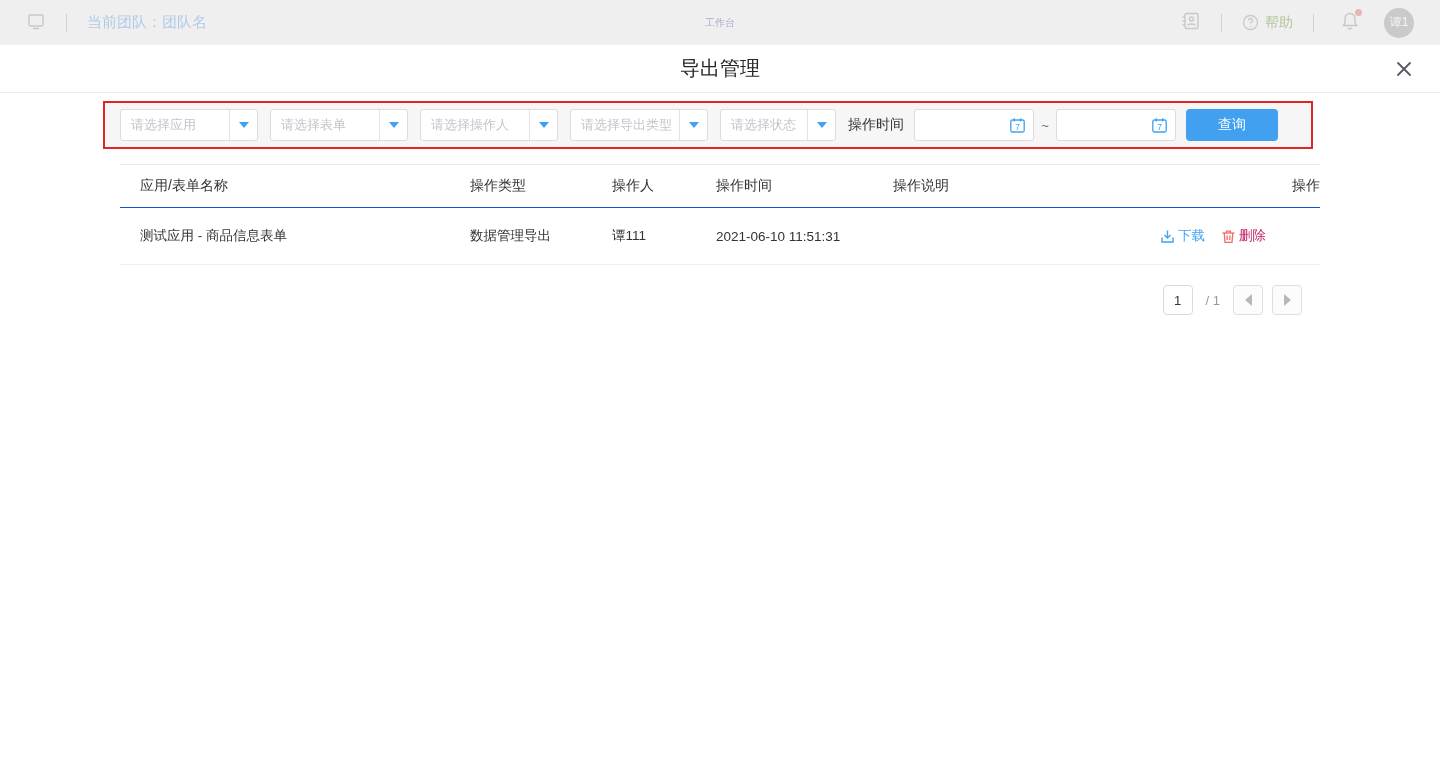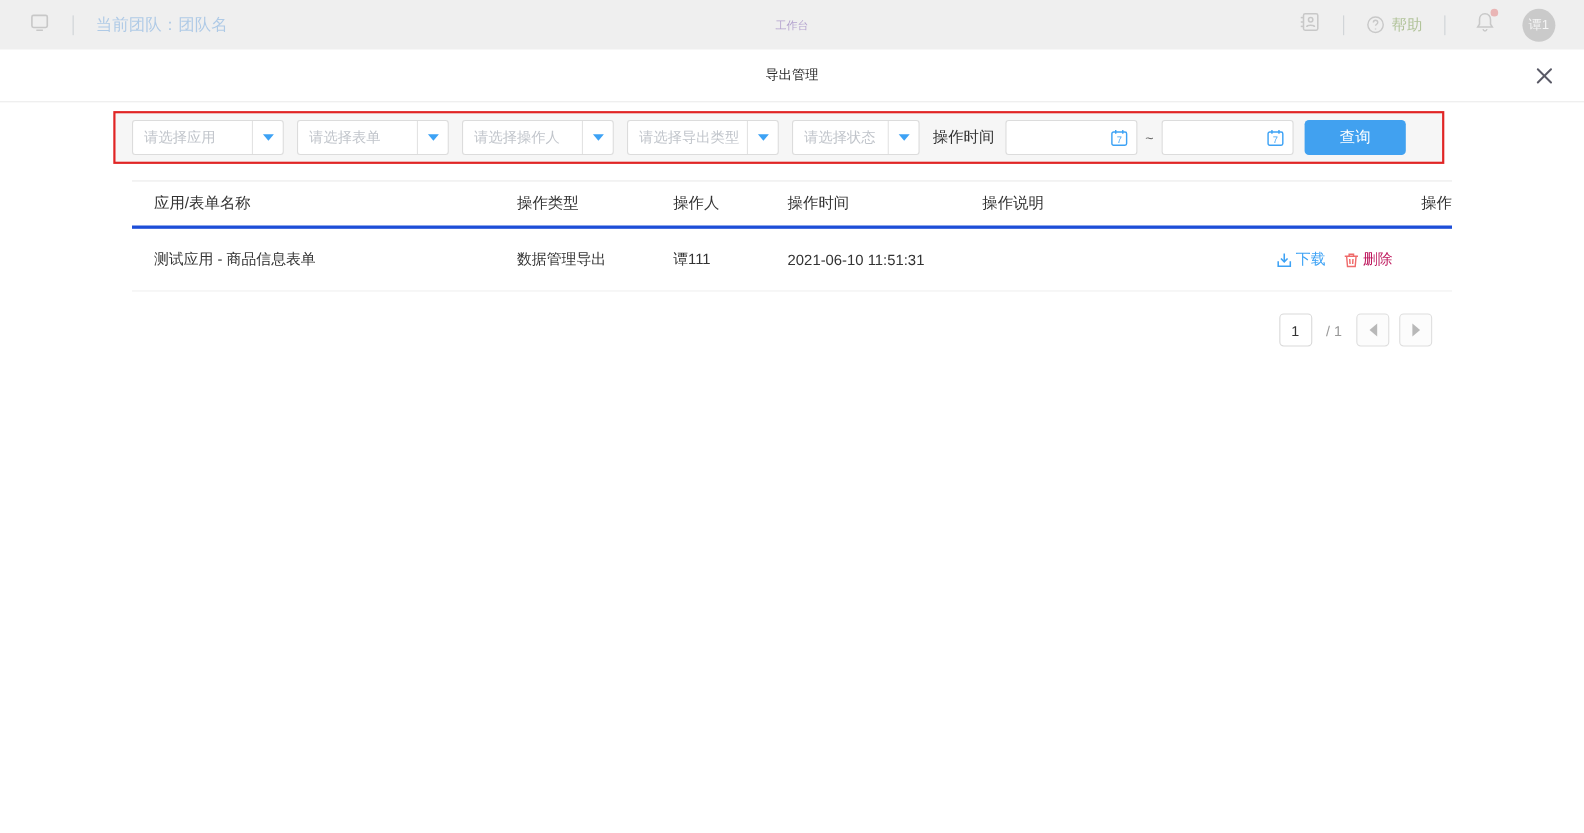--- a/index.html
+++ b/index.html
@@ -14,42 +14,42 @@
   .tb-team { color:#4a90d9; font-size:15px; }
   .tb-center { position:absolute; left:0; right:0; top:0; height:45px; display:flex; align-items:center; justify-content:center; font-size:10px; color:#4c1d95; pointer-events:none; }
   .tb-help { display:flex; align-items:center; color:#4d7c0f; font-size:14px; gap:6px; }
   .bell-wrap { position:relative; margin:0 6px; }
   .bell-dot { position:absolute; top:-2px; right:-2px; width:7px; height:7px; border-radius:50%; background:#e05a5a; }
   .avatar { width:30px; height:30px; border-radius:50%; background:#8f8f8f; color:#fff; font-size:12px; display:flex; align-items:center; justify-content:center; margin-left:18px; }
 
   
   .modal { background:#fff; height:712px; }
   .modal-header { height:48px; position:relative; display:flex; align-items:center; justify-content:center; border-bottom:1px solid #ececec; }
-  .modal-title { font-size:12px; font-weight:500; color:#262626; }
+  .modal-title { font-size:20px; font-weight:500; color:#262626; }
   .modal-close { position:absolute; right:24px; top:12px; width:24px; height:24px; display:flex; align-items:center; justify-content:center; cursor:pointer; }
 
   
   .filter-annotation { margin:8px 0 0 103px; width:1210px; height:48px; border:2px solid #e12525; background:#f6f6f6; display:flex; align-items:center; padding-left:15px; }
   .filter-row { display:flex; align-items:center; }
   .select { height:32px; background:#fff; border:1px solid #dcdcdc; border-radius:3px; display:flex; align-items:center; margin-right:12px; cursor:pointer; }
   .select .ph { flex:1; padding:0 10px; font-size:13px; color:#c1c5cb; white-space:nowrap; overflow:hidden; }
   .select .caret-box { width:28px; height:100%; border-left:1px solid #e3e3e3; display:flex; align-items:center; justify-content:center; }
   .caret-down { width:0; height:0; border-left:5px solid transparent; border-right:5px solid transparent; border-top:6px solid #3da2f5; }
   .w138 { width:138px; }
   .w116 { width:116px; }
   .time-label { font-size:14px; color:#333; margin:0 10px 0 0; white-space:nowrap; }
   .date-input { width:120px; height:32px; background:#fff; border:1px solid #dcdcdc; border-radius:3px; position:relative; }
   .date-input input { width:100%; height:100%; border:0; outline:none; padding:0 32px 0 8px; font-size:13px; background:transparent; font-family:inherit; }
   .date-input .cal { position:absolute; right:7px; top:7px; }
   .tilde { width:22px; text-align:center; color:#666; font-size:13px; }
   .search-btn { width:92px; height:32px; margin-left:10px; background:#41a1f0; color:#fff; border:none; border-radius:4px; font-size:14px; cursor:pointer; font-family:inherit; }
 
   
   .table { width:1200px; margin:15px 0 0 120px; }
-  .thead { display:flex; align-items:center; height:44px; border-top:1px solid #eaeaea; border-bottom:3px solid #1d4ed8; font-size:14px; color:#333; }
+  .thead { display:flex; align-items:center; height:44px; border-top:1px solid #eaeaea; border-bottom:1px solid #1d4ed8; font-size:14px; color:#333; }
   .trow { display:flex; align-items:center; height:57px; border-bottom:1px solid #f0f0f0; font-size:13.5px; color:#333; }
   .c1 { width:350px; padding-left:20px; }
   .c2 { width:142px; }
   .c3 { width:104px; }
   .c4 { width:177px; }
   .c5 { width:267px; }
   .c6 { flex:1;text-align:right; }
   .actions { display:flex; align-items:center; gap:16px; }
   .link { display:inline-flex; align-items:center; gap:3px; font-size:13.5px; cursor:pointer; text-decoration:none; }
   .link-download { color:#3da2f5; }

